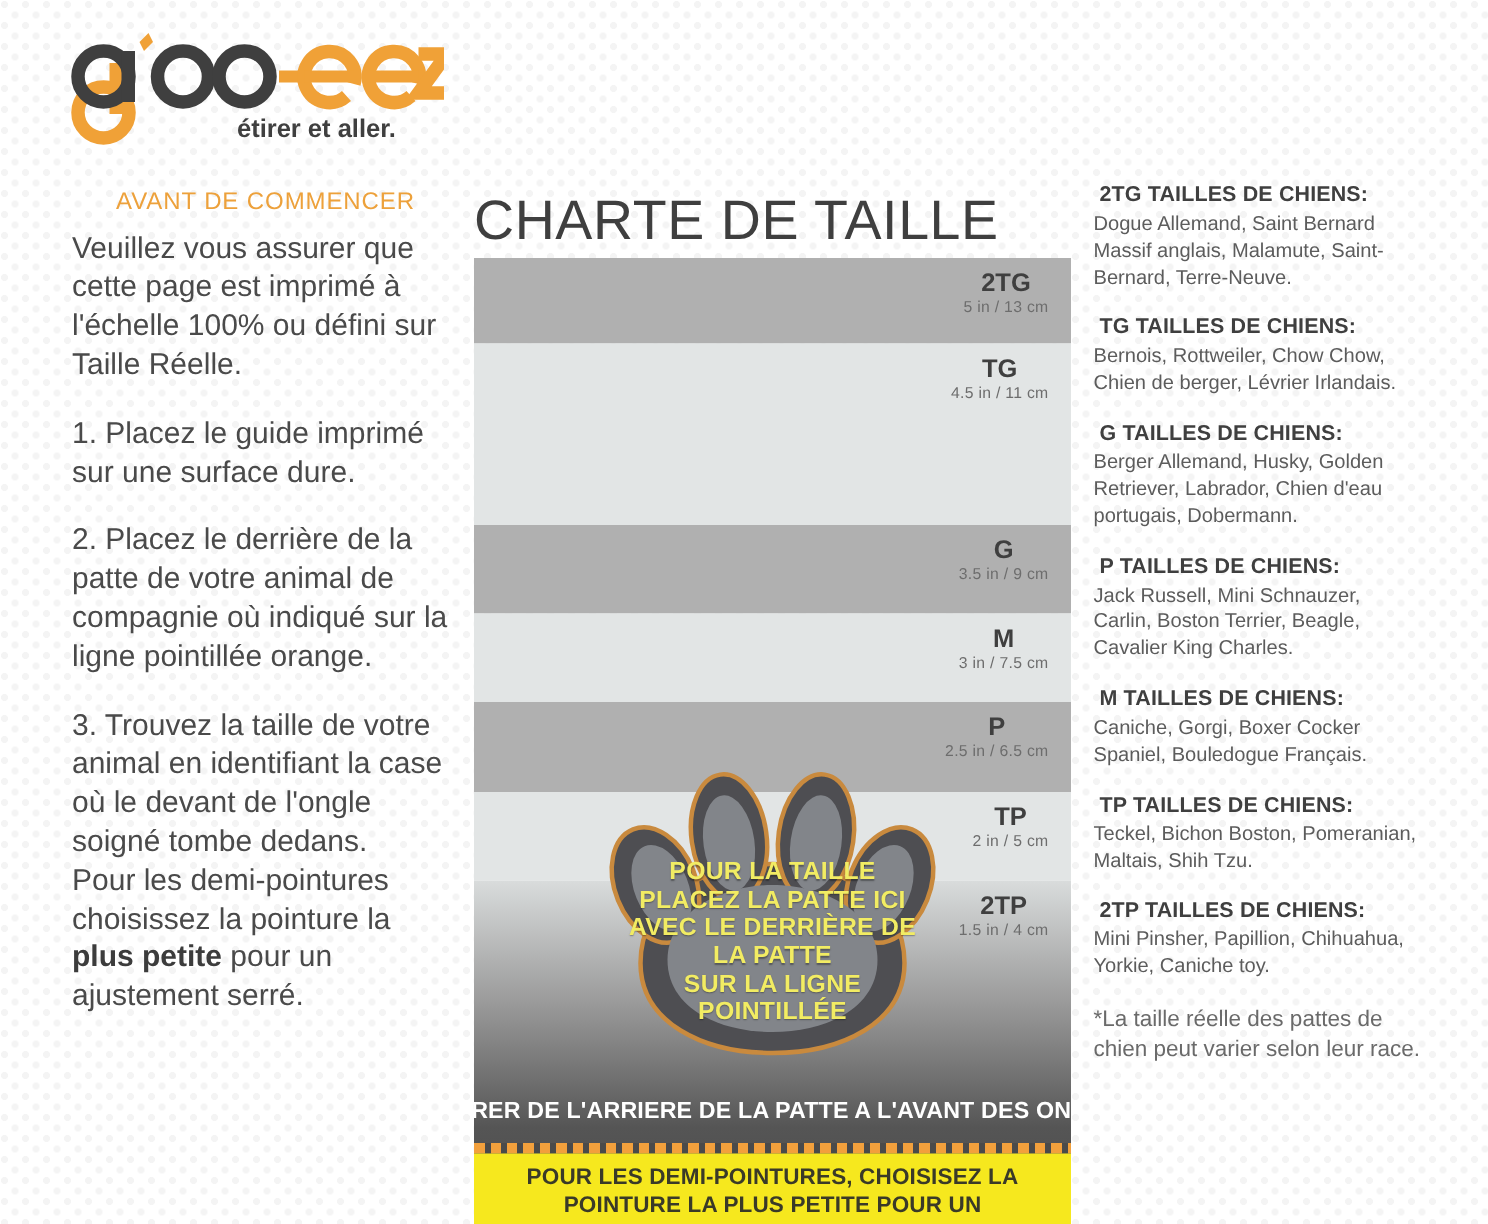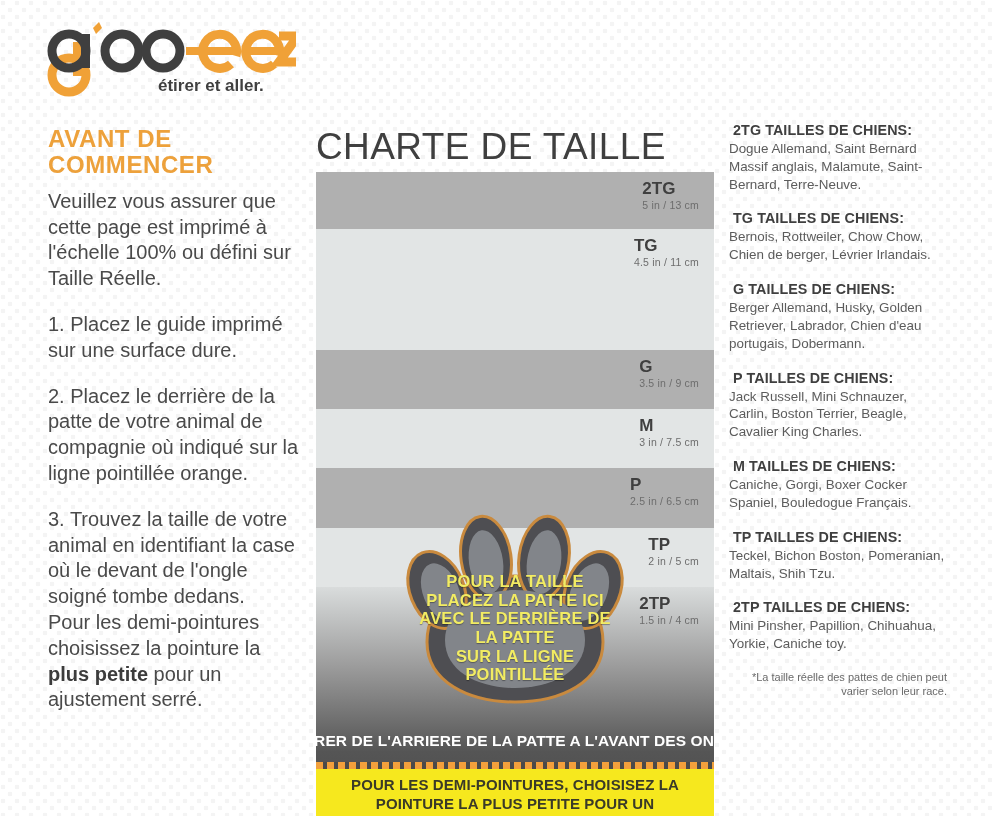--- a/index.html
+++ b/index.html
@@ -42,25 +42,26 @@
 
   
   #left-col {
     position: absolute;
     left: 48px;
     top: 126px;
     width: 258px;
   }
   .left-head {
     color: #eda13b;
-    font-size: 24px;
-    font-weight: bold;
+    font-size: 16px;
+    font-weight: normal;
     letter-spacing: 0.6px;
     margin: 0 0 10px 0;
     line-height: 1.1;
+    text-align: center;
   }
   .left-para {
     color: #4a4a4a;
     font-size: 20px;
     line-height: 1.29;
     margin: 0 0 20px 0;
     font-weight: 500;
   }
   .left-para.tight { margin-bottom: 0; }
   .left-para b { font-weight: bold; color: #3c3c3c; }
@@ -91,21 +92,21 @@
   }
   .band.dark  { background: #b0b0b0; }
   .band.light { background: #e2e5e5; }
   .band.grad  {
     background: linear-gradient(to bottom, #d9dcdc 0%, #9d9d9d 34%, #555555 72%, #4a4a4a 100%);
   }
   .band-label {
     position: absolute;
     right: 15px;
     top: 8px;
-    text-align: left;
+    text-align: center;
     line-height: 1.05;
   }
   .band-size {
     font-size: 17px;
     font-weight: bold;
     color: #3f3f3f;
     display: block;
   }
   .band-meas {
     font-size: 10.5px;
@@ -220,24 +221,23 @@
   }
   .breed-list {
     color: #5c5c5c;
     font-size: 13.4px;
     line-height: 1.33;
     margin: 0;
     font-weight: 500;
   }
   .footnote {
     color: #6a6a6a;
-    font-size: 11px;
+    font-size: 15px;
     line-height: 1.3;
     margin: 6px 0 12px 0;
-    text-align: right;
   }
 </style>
 </head>
 <body>
 
 <div id="page">
 
   <div id="logo">
     <svg width="260" height="80" viewBox="0 0 260 80">
 

